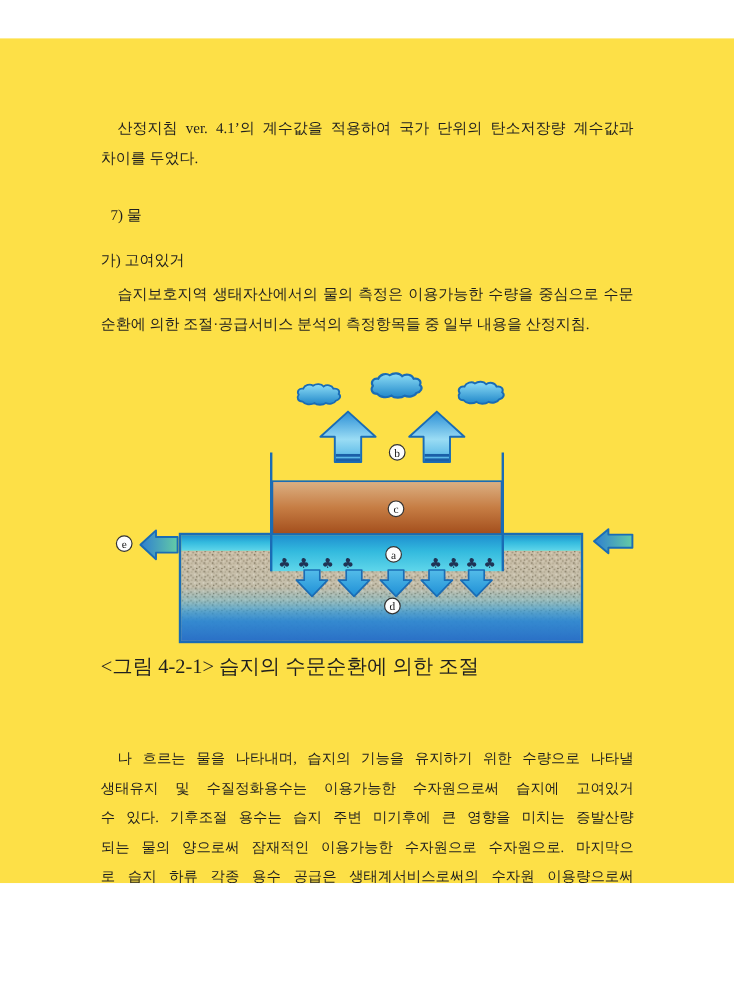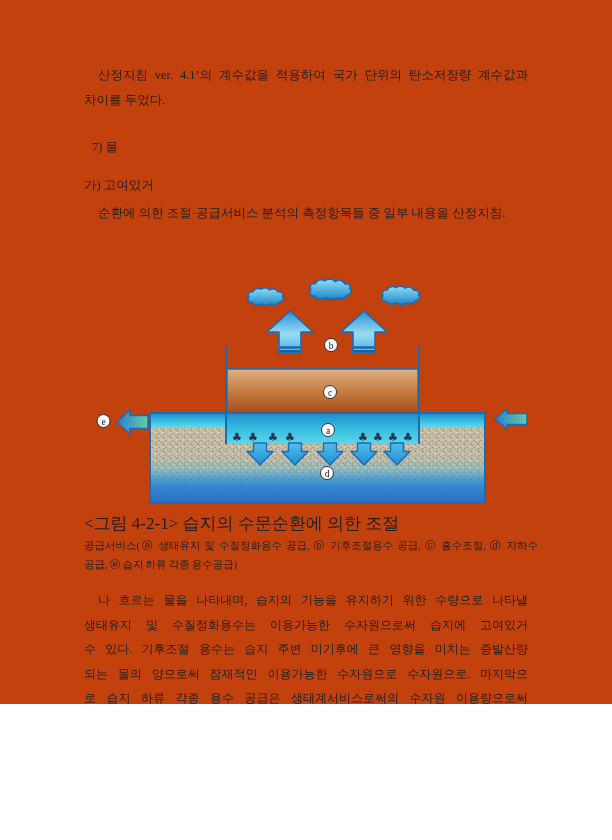--- a/index.html
+++ b/index.html
@@ -1,19 +1,20 @@
 <!DOCTYPE html>
 <html style="--outline: #1a6cb5; --cloud-top: #8edef6; --cloud-bottom: #1f86c9; --arrow-top: #2b8fd6; --arrow-light: #9adcf4; --arrow-base: #49b0e4; --stripe: #1a5fa8; --water-top: #1e8fd0; --water-mid: #33bade; --water-bottom: #5fd6ea; --soil-top: #dcb184; --soil-mid: #c67d44; --soil-bottom: #a34e1c; --sand-base: #ccc0a9; --deep-blue: #2a70c6; --flow-blue: #2f7fd0; --flow-teal: #63cba6; --clover-ink: #1f3354;"><head>
 <meta charset="utf-8">
 <style>
   html,body{margin:0;padding:0;background:#ffffff;}
   .page{
-    position:relative;width:612px;height:704px;background:#c2410c;
+    position:relative;width:612px;height:704px;background:#fde047;
     font-family:"Liberation Serif","DejaVu Serif",serif;color:#1f1f1f;
     overflow:hidden;
+    margin-top:32px;
   }
   .para{position:absolute;left:84px;width:444px;font-size:12px;line-height:24.6px;}
   .para-top{font-size:12.5px;line-height:25px;}
   .tline{text-align:justify;text-align-last:justify;}
   .tline-last{text-align-last:left;}
   .indent-first .tline:first-child{text-indent:14px;}
   .heading{position:absolute;font-size:12.5px;line-height:16px;}
   .figcaption{position:absolute;left:84px;font-size:17px;line-height:16px;}
   .figlegend{position:absolute;left:84px;width:454px;font-size:10.5px;line-height:18.5px;word-spacing:-0.5px;}
   .pagenum{position:absolute;top:767px;left:0;width:612px;text-align:right;font-size:12px;letter-spacing:1px;}
@@ -29,20 +30,21 @@
   <div class="para para-top indent-first" style="top:63px">
       <div class="tline">산정지침 ver. 4.1’의 계수값을 적용하여 국가 단위의 탄소저장량 계수값과</div>
       <div class="tline tline-last">차이를 두었다.</div>
     </div>
 
   <div class="heading" style="top:139px;left:92px">7) 물</div>
 
   <div class="heading" style="top:177px;left:84px">가) 고여있거</div>
 
   <div class="para para-top indent-first" style="top:201px">
+      <div class="tline">습지보호지역 생태자산에서의 물의 측정은 이용가능한 수량을 중심으로 수문</div>
       <div class="tline tline-last">순환에 의한 조절·공급서비스 분석의 측정항목들 중 일부 내용을 산정지침.</div>
     </div>
 
   <svg class="figure-svg" width="448" height="232" viewBox="0 0 448 232">
     <defs>
       <linearGradient id="cloudGrad" x1="0" y1="0" x2="0" y2="1">
         <stop offset="0" style="stop-color:var(--cloud-top,#8edef6)"></stop>
         <stop offset="1" style="stop-color:var(--cloud-bottom,#1f86c9)"></stop>
       </linearGradient>
       <linearGradient id="upArrowGrad" x1="0" y1="0" x2="0" y2="1">
@@ -163,24 +165,20 @@
       <text class="circ-letter" x="232" y="198.5" text-anchor="middle">d</text>
     </g>
     <g>
       <circle cx="8.5" cy="143" r="6.5" fill="#fdfdfd" stroke="#333333" stroke-width="1"></circle>
       <text class="circ-letter" x="8.5" y="146.5" text-anchor="middle">e</text>
     </g>
   </svg>
 
   <div class="figcaption" style="top:516px">&lt;그림 4-2-1&gt; 습지의 수문순환에 의한 조절</div>
 
-  <div class="figlegend" style="top:537px">
-      <div class="tline">공급서비스(ⓐ 생태유지 및 수질정화용수 공급, ⓑ 기후조절용수 공급, ⓒ 홍수조절, ⓓ 지하수</div>
-      <div class="tline tline-last">공급, ⓔ 습지 하류 각종 용수공급)</div>
-    </div>
 
   <div class="para indent-first" style="top:588px">
       <div class="tline">나 흐르는 물을 나타내며, 습지의 기능을 유지하기 위한 수량으로 나타낼</div>
       <div class="tline">생태유지 및 수질정화용수는 이용가능한 수자원으로써 습지에 고여있거</div>
       <div class="tline">수 있다. 기후조절 용수는 습지 주변 미기후에 큰 영향을 미치는 증발산량</div>
       <div class="tline">되는 물의 양으로써 잠재적인 이용가능한 수자원으로 수자원으로. 마지막으</div>
       <div class="tline">로 습지 하류 각종 용수 공급은 생태계서비스로써의 수자원 이용량으로써</div>
     </div>
 
   <div class="pagenum">- 98 -</div>

